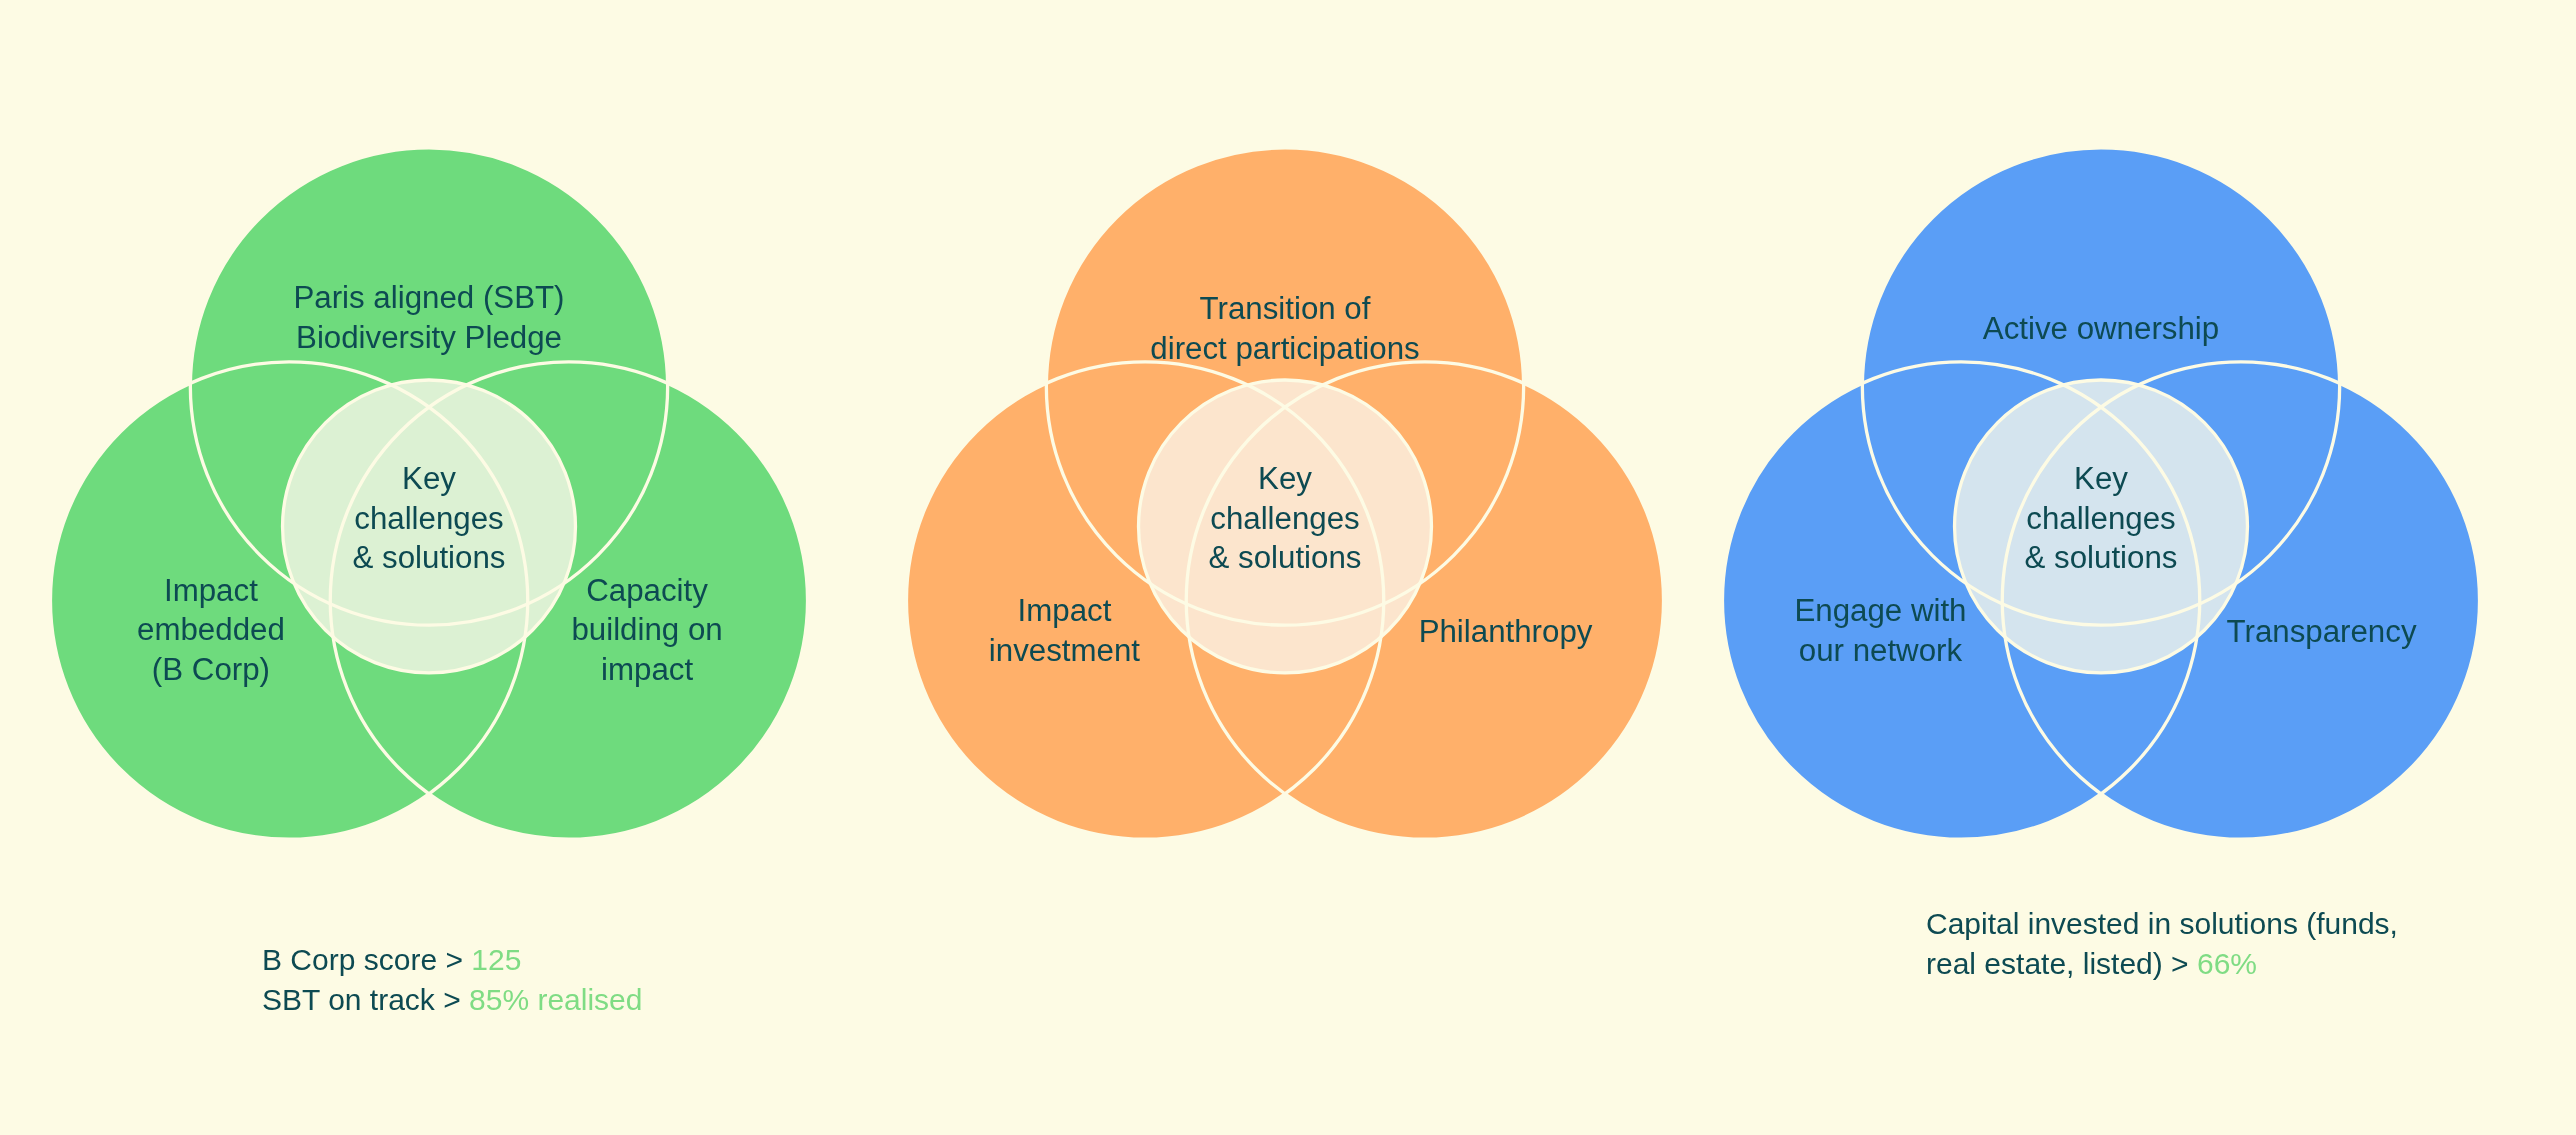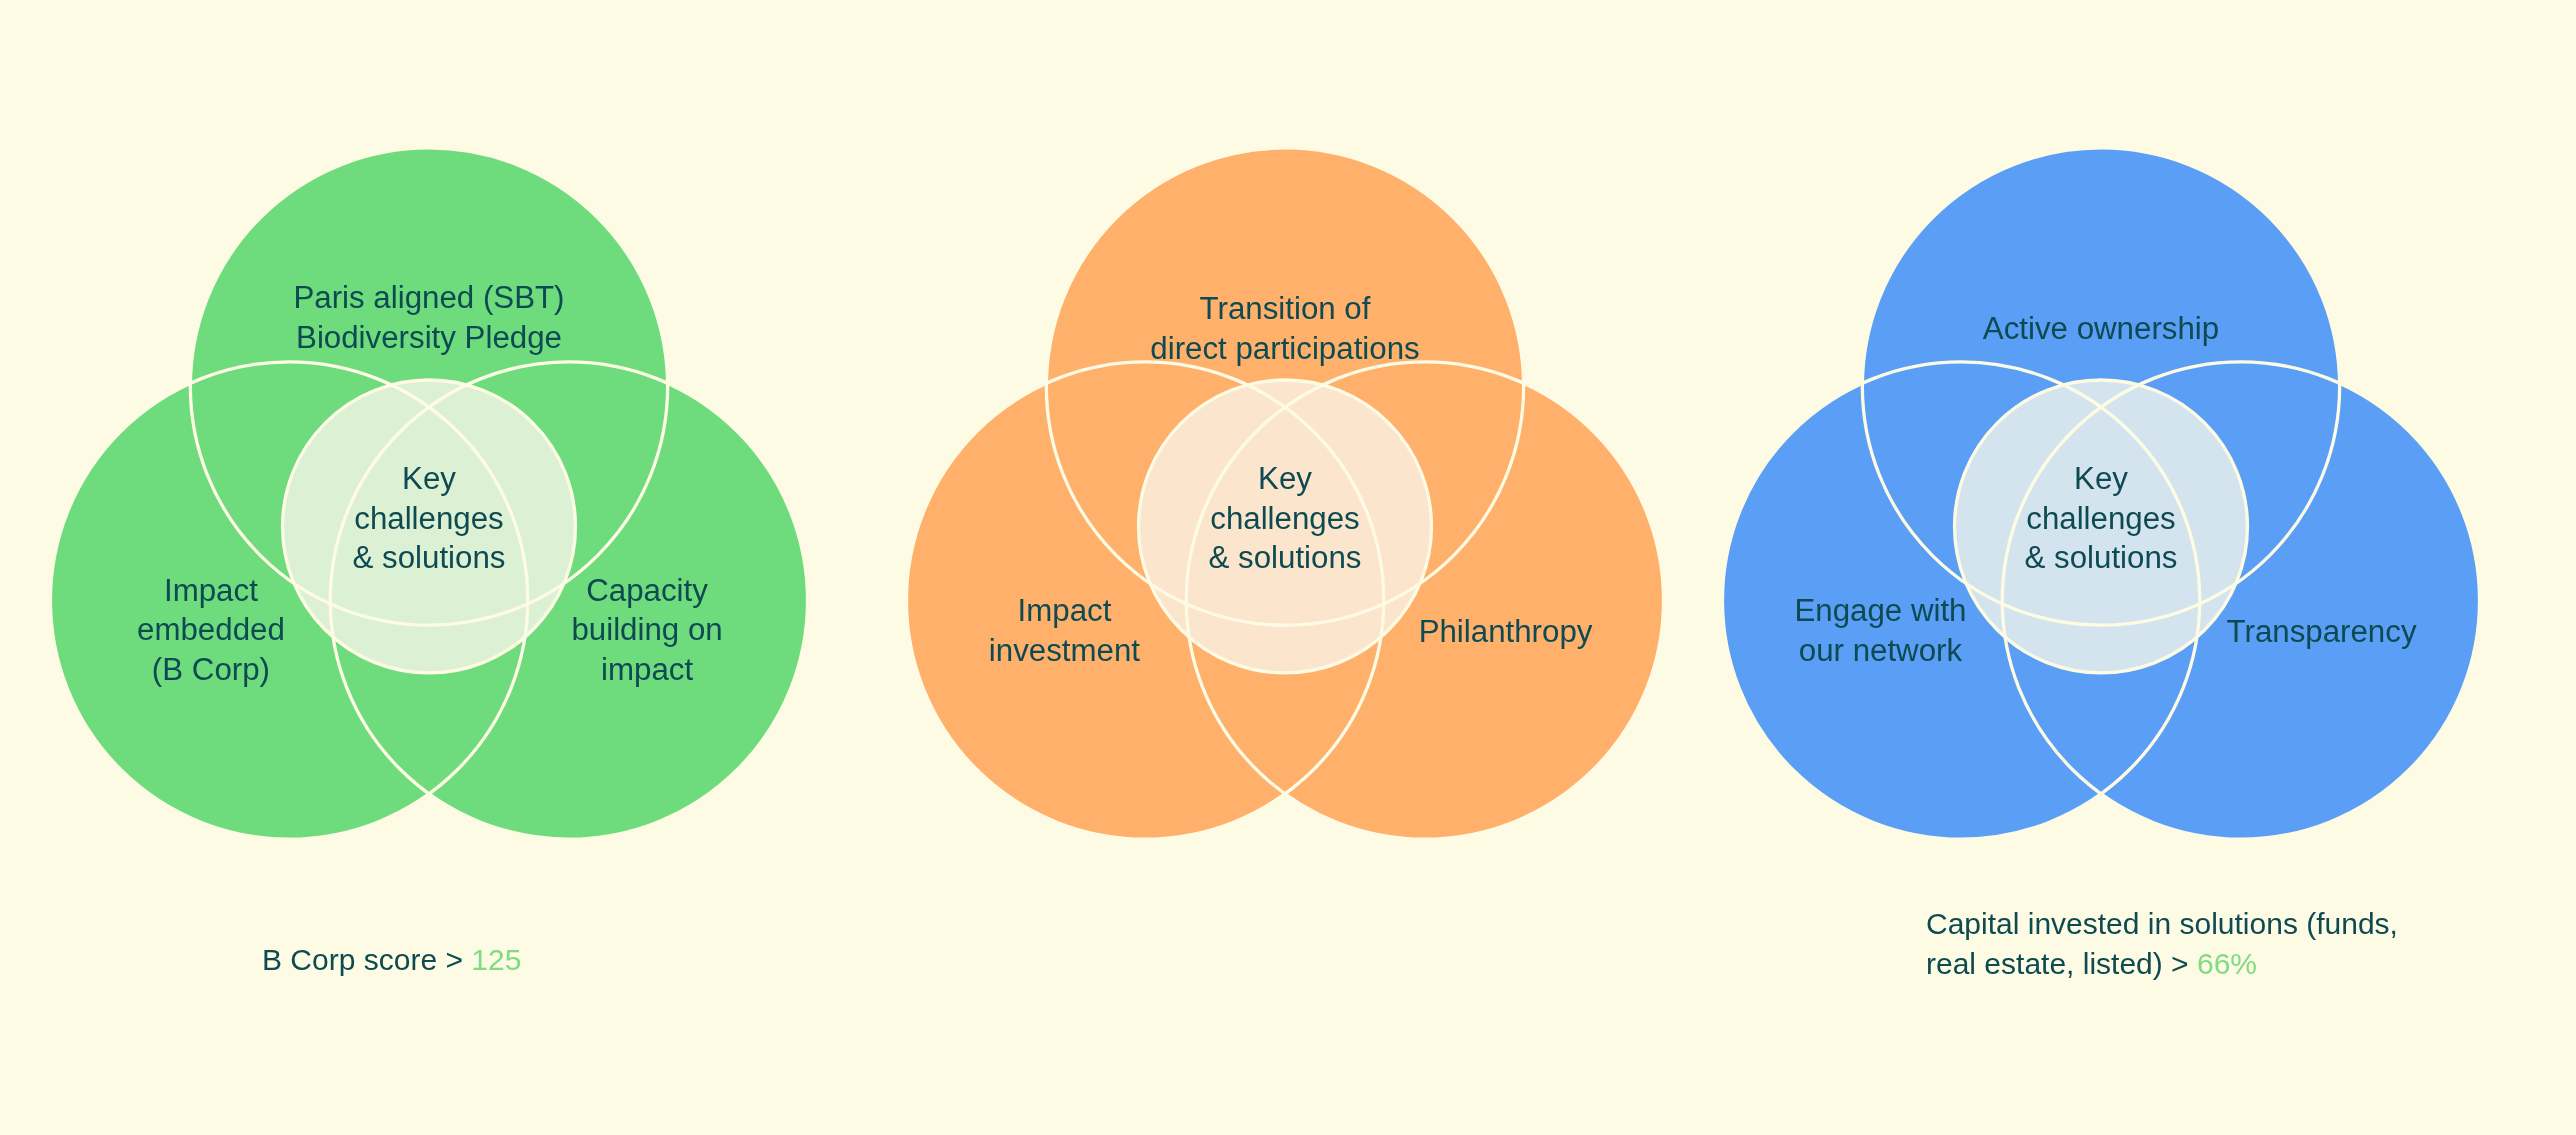--- a/index.html
+++ b/index.html
@@ -84,21 +84,21 @@
         <circle cx="650" cy="590" r="290" stroke="#fdfbe4"></circle>
         <circle cx="480" cy="500" r="178" stroke="#fdfbe4"></circle>
       </g>
       <g>
         <text class="lobe-label" text-anchor="middle" x="480" y="235"><tspan x="480" y="235">Paris aligned (SBT)</tspan><tspan x="480" y="283">Biodiversity Pledge</tspan></text>
         <text class="lobe-label" text-anchor="middle" x="215" y="590"><tspan x="215" y="590">Impact</tspan><tspan x="215" y="638">embedded</tspan><tspan x="215" y="686">(B Corp)</tspan></text>
         <text class="lobe-label" text-anchor="middle" x="745" y="590"><tspan x="745" y="590">Capacity</tspan><tspan x="745" y="638">building on</tspan><tspan x="745" y="686">impact</tspan></text>
         <text class="center-label" text-anchor="middle" x="480" y="455"><tspan x="480" y="455">Key</tspan><tspan x="480" y="503">challenges</tspan><tspan x="480" y="551">&amp; solutions</tspan></text>
       </g>
     </svg>
-    <div class="caption cap1"><div><span>B Corp score &gt; </span><span class="hl">125</span></div></div>
+    <div class="caption cap1"><div><span>B Corp score &gt; </span><span class="hl">125</span></div><div><span>SBT on track &gt; </span><span class="hl">85% realised</span></div></div>
   </div>
 
   <div class="venn-group g2">
     <svg class="venn-svg" viewBox="0 0 960 960">
       <g>
         <circle cx="480" cy="330" r="290" class="c2-main" fill="#ffb06a"></circle>
         <circle cx="310" cy="590" r="290" class="c2-main" fill="#ffb06a"></circle>
         <circle cx="650" cy="590" r="290" class="c2-main" fill="#ffb06a"></circle>
         <circle cx="480" cy="500" r="178" class="c2-center" fill="#fce5cd"></circle>
       </g>

